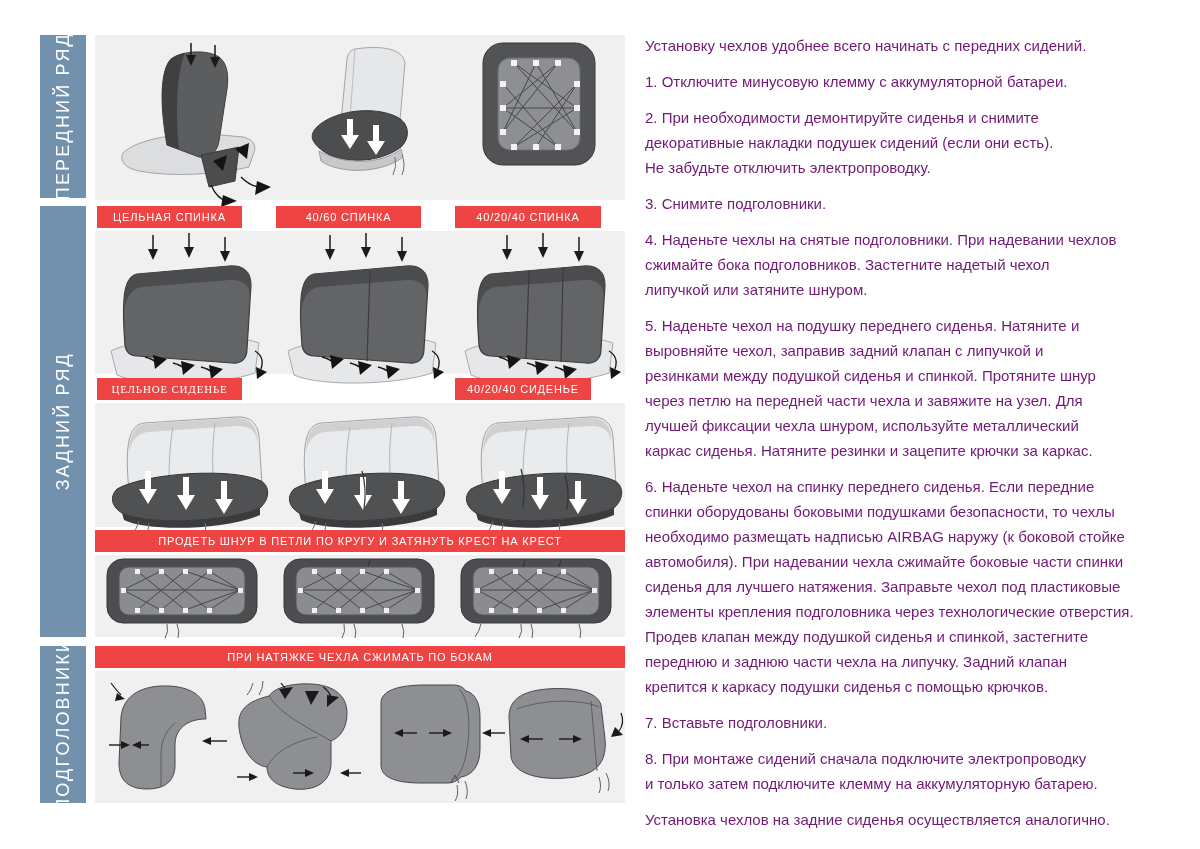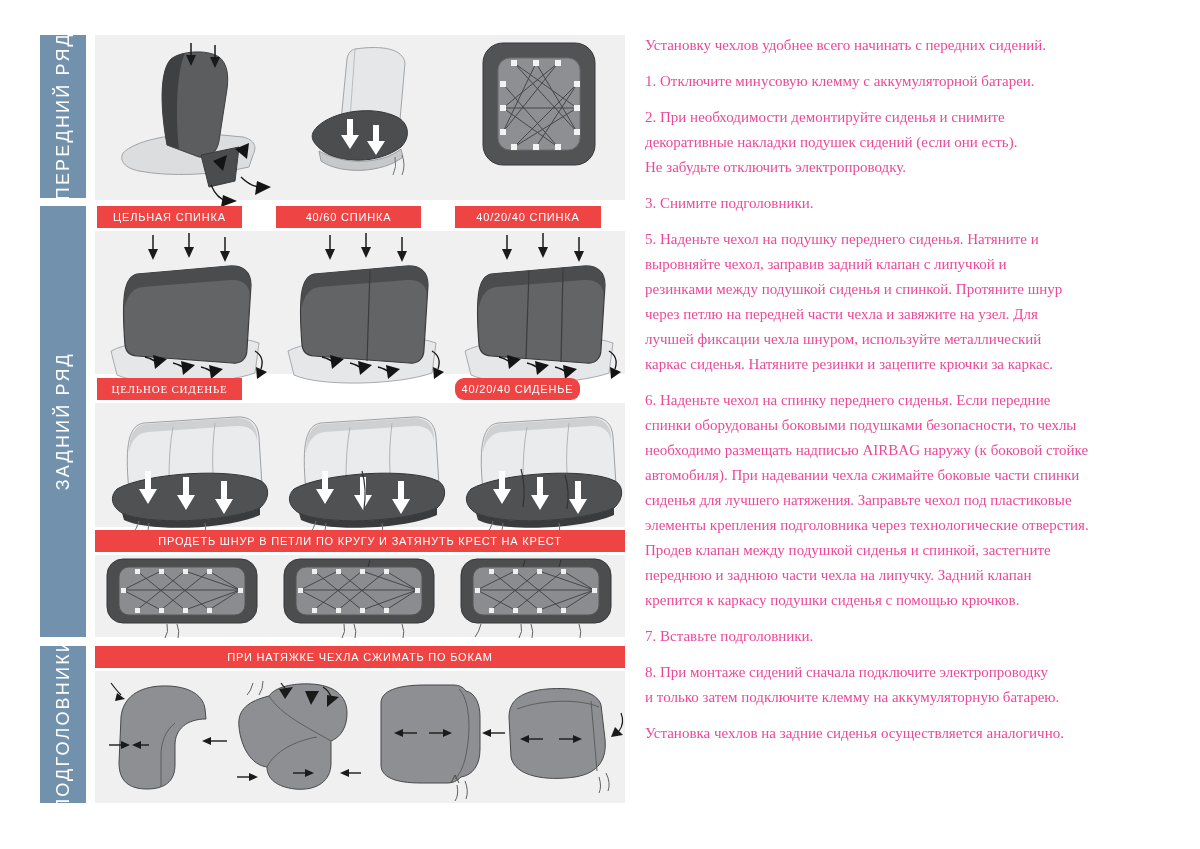--- a/index.html
+++ b/index.html
@@ -23,27 +23,27 @@
   .panel-e{top:671px;height:132px;}
 
   
   .banner{position:absolute;height:22px;background:#ef4444;color:#ffffff;font-size:11px;
     letter-spacing:0.8px;display:flex;align-items:center;justify-content:center;white-space:nowrap;}
   .row-back .b1{top:206px;left:97px;width:145px;}
   .row-back .b2{top:206px;left:276px;width:145px;text-align:right;}
   .row-back .b3{top:206px;left:455px;width:146px;}
   .row-cushion .b1{top:378px;left:97px;width:145px;font-family:Liberation Serif, serif;}
   .row-cushion .b2{top:378px;left:276px;width:145px;margin-top:35px;}
-  .row-cushion .b3{top:378px;left:455px;width:125px;border-radius:9px;}
+  .row-cushion .b3{top:378px;left:455px;width:136px;}
   .banner-lace{top:530px;left:95px;width:530px;text-align:right;}
   .banner-headrest{top:646px;left:95px;width:530px;}
 
   
-  .instructions{position:absolute;left:645px;top:33px;width:548px;color:#ec4899;
-    font-size:15px;line-height:25px;font-family:Liberation Serif, serif;}
+  .instructions{position:absolute;left:645px;top:33px;width:548px;color:#701a75;
+    font-size:15px;line-height:25px;}
   .instructions p{margin:0 0 11px 0;white-space:pre-line;}
 
   
 </style>
 </head>
 <body>
 
 <div class="page">
 
   <div class="rail-bar bar-front">
@@ -348,20 +348,23 @@
     </svg>
   </div>
 
   <div class="instructions">
     <p>Установку чехлов удобнее всего начинать с передних сидений.</p>
     <p>1. Отключите минусовую клемму с аккумуляторной батареи.</p>
     <p>2. При необходимости демонтируйте сиденья и снимите
 декоративные накладки подушек сидений (если они есть).
 Не забудьте отключить электропроводку.</p>
     <p>3. Снимите подголовники.</p>
+    <p>4. Наденьте чехлы на снятые подголовники. При надевании чехлов
+сжимайте бока подголовников. Застегните надетый чехол
+липучкой или затяните шнуром.</p>
     <p>5. Наденьте чехол на подушку переднего сиденья. Натяните и
 выровняйте чехол, заправив задний клапан с липучкой и
 резинками между подушкой сиденья и спинкой. Протяните шнур
 через петлю на передней части чехла и завяжите на узел. Для
 лучшей фиксации чехла шнуром, используйте металлический
 каркас сиденья. Натяните резинки и зацепите крючки за каркас.</p>
     <p>6. Наденьте чехол на спинку переднего сиденья. Если передние
 спинки оборудованы боковыми подушками безопасности, то чехлы
 необходимо размещать надписью AIRBAG наружу (к боковой стойке
 автомобиля). При надевании чехла сжимайте боковые части спинки

